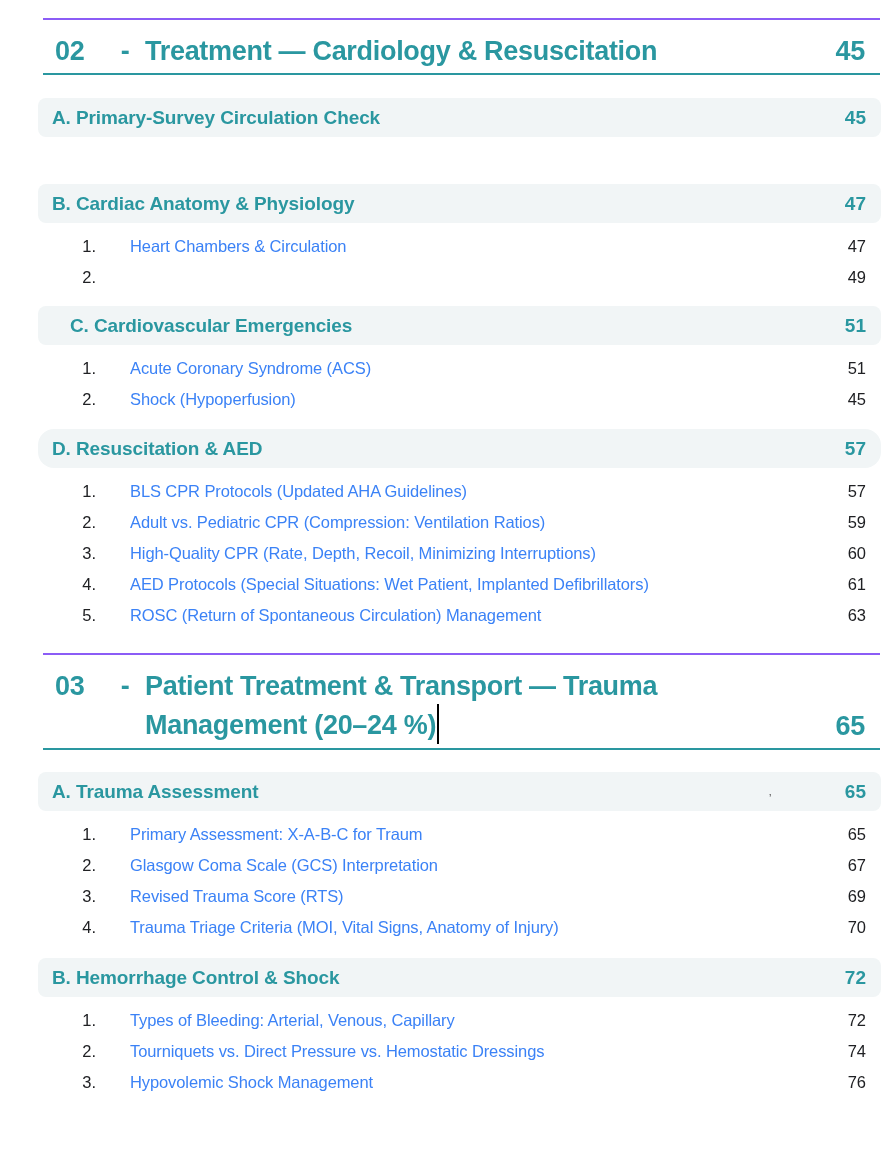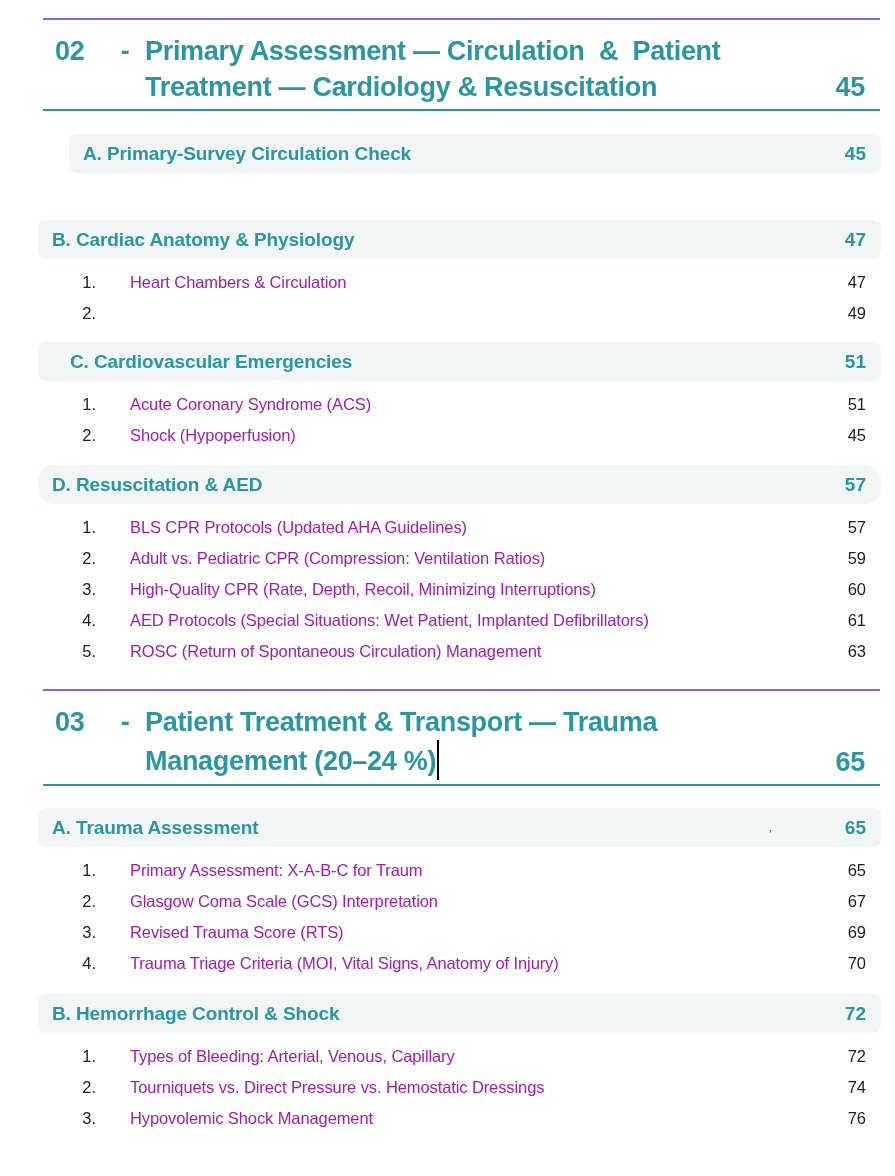--- a/index.html
+++ b/index.html
@@ -40,32 +40,32 @@
   .bar {
     position: relative;
     display: flex; align-items: center;
     height: 39px; border-radius: 8px;
     background: #f1f5f6;
     padding: 0 15px 0 14px;
   }
   .bar-label { flex: 1; font-size: 19px; font-weight: 700; color: #2a97a0; letter-spacing: -0.1px; }
   .bar-page  { font-size: 19px; font-weight: 700; color: #2a97a0; }
 
-  .bar-a1 { margin-top: 23px; margin-left: 31px; }
+  .bar-a1 { margin-top: 23px; }
   .bar-b  { margin-top: 47px; }
   .bar-c  { margin-top: 13px; padding-left: 32px; }
   .bar-d  { margin-top: 14px; border-radius: 16px; }
   .bar-ta { margin-top: 22px; gap: 35px; }
   .bar-hc { margin-top: 15px; }
 
   
   .items { margin-top: 8px; }
   .item { display: flex; align-items: center; height: 31px; }
   .item-num { width: 58px; flex: none; text-align: right; font-size: 16.5px; color: #202124; }
-  .item-title { margin-left: 34px; font-size: 16.5px; color: #a21caf; letter-spacing: -0.1px; white-space: pre-wrap; }
+  .item-title { margin-left: 34px; font-size: 16.5px; color: #3b82f6; letter-spacing: -0.1px; white-space: pre-wrap; }
   .item-page { margin-left: auto; padding-right: 15px; font-size: 16.5px; color: #202124; }
 
   
   .tofu {
     display: inline-block; width: 9px; height: 13px;
     border: 1px solid #3c3c3c; vertical-align: -1px; margin: 0 5px;
     background:
       linear-gradient(to bottom right, transparent 44%, #3c3c3c 44%, #3c3c3c 56%, transparent 56%),
       linear-gradient(to top right, transparent 44%, #3c3c3c 44%, #3c3c3c 56%, transparent 56%);
   }
@@ -79,21 +79,20 @@
 </head>
 <body>
 
 <div class="content">
 
   <section class="chapter chapter-02">
     <div class="ch-row">
       <span class="ch-num">02</span>
       <span class="ch-dash">-</span>
       <div class="ch-title">
-        <div class="ch-line">Primary Assessment — Circulation  &amp;  Patient</div>
         <div class="ch-line">Treatment — Cardiology &amp; Resuscitation</div>
       </div>
     </div>
     <span class="ch-page">45</span>
   </section>
 
   <div class="bar bar-a1">
     <span class="bar-label">A. Primary-Survey Circulation Check</span>
     <span class="bar-page">45</span>
   </div>

